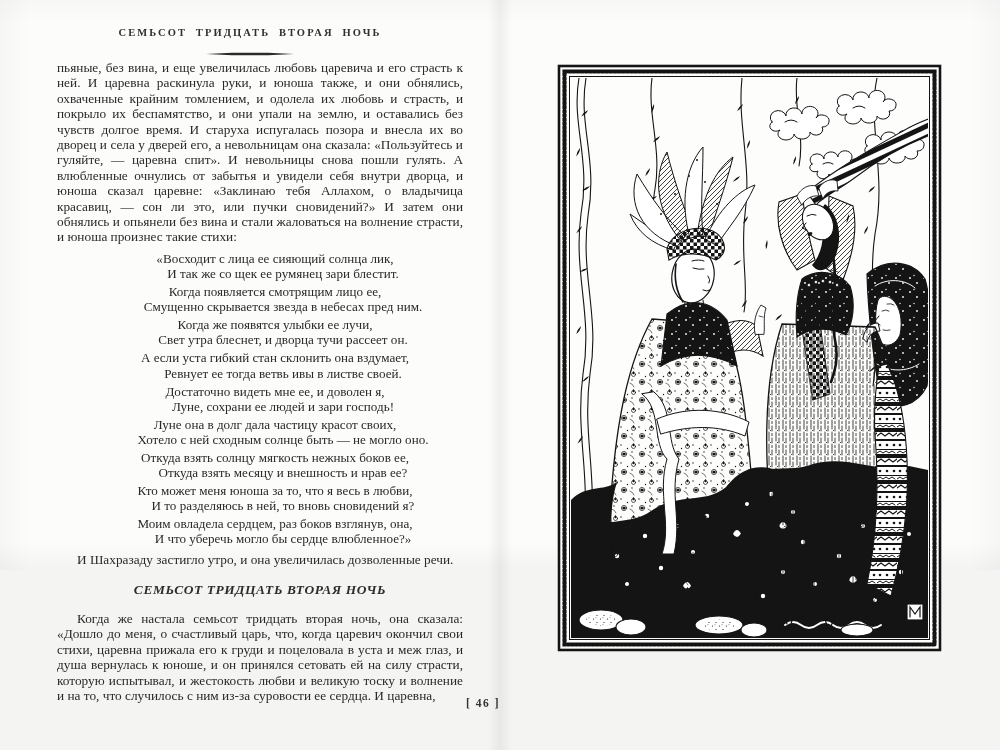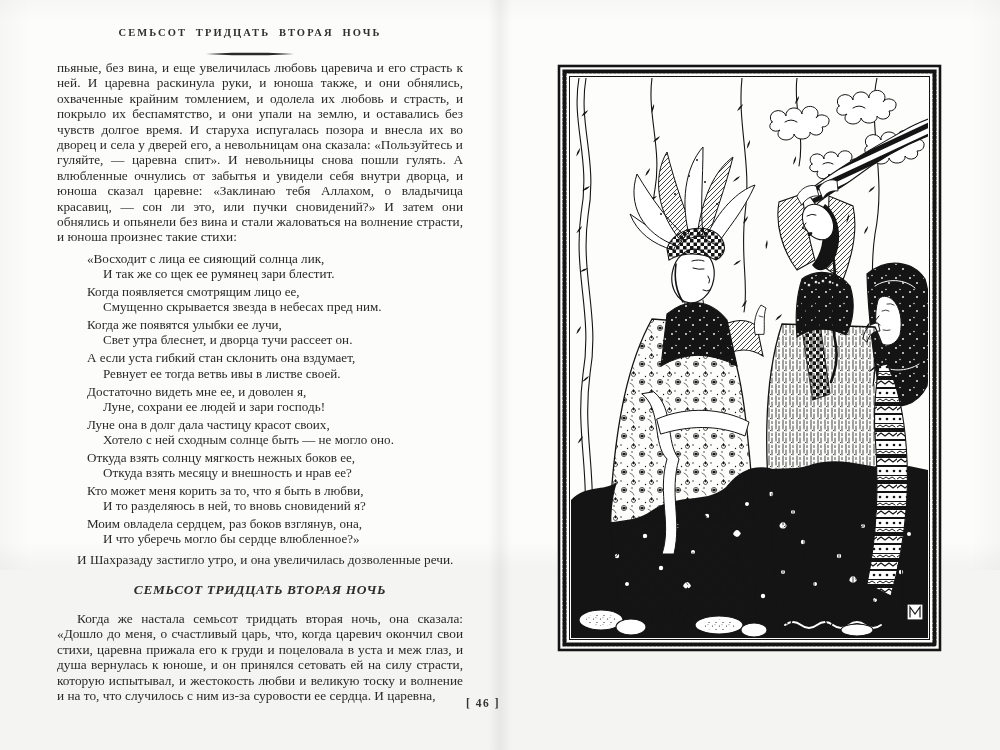--- a/index.html
+++ b/index.html
@@ -33,21 +33,21 @@
   }
   .swell-rule{position:absolute;left:206px;top:52px;display:block;}
   .textcol{
     position:absolute;left:57px;top:60px;width:406px;
   }
   .para{
     margin:0;font-size:13.3px;line-height:15.4px;
     text-align:justify;text-justify:inter-word;color:#292929;
   }
   .para.indent{text-indent:20px;}
-  .verse-block{margin:6px 0 5px 30px;}
+  .verse-block{margin:6px 0 5px 30px;text-align:center;}
   .couplet{margin-bottom:3px;}
   .vline{font-size:13.1px;line-height:15.1px;color:#292929;}
   .vline.second{padding-left:16px;}
   .after-verse{margin-top:4px;}
   .sec-head{
     margin:15px 0 0 0;text-align:center;
     font-style:italic;font-weight:bold;font-size:13.4px;
     letter-spacing:0.6px;color:#2c2c2c;
   }
   .p2{margin-top:13px;}
@@ -102,21 +102,21 @@
         </div>
         <div class="couplet">
           <div class="vline">Луне она в долг дала частицу красот своих,</div>
           <div class="vline second">Хотело с ней сходным солнце быть — не могло оно.</div>
         </div>
         <div class="couplet">
           <div class="vline">Откуда взять солнцу мягкость нежных боков ее,</div>
           <div class="vline second">Откуда взять месяцу и внешность и нрав ее?</div>
         </div>
         <div class="couplet">
-          <div class="vline">Кто может меня корить за то, что я быть в любви,</div>
+          <div class="vline">Кто может меня юноша за то, что я весь в любви,</div>
           <div class="vline second">И то разделяюсь в ней, то вновь сновидений я?</div>
         </div>
         <div class="couplet">
           <div class="vline">Моим овладела сердцем, раз боков взглянув, она,</div>
           <div class="vline second">И что уберечь могло бы сердце влюбленное?»</div>
         </div>
       </div>
 
       <p class="para indent after-verse">И Шахразаду застигло утро, и она увеличилась дозволенные речи.</p>
 

